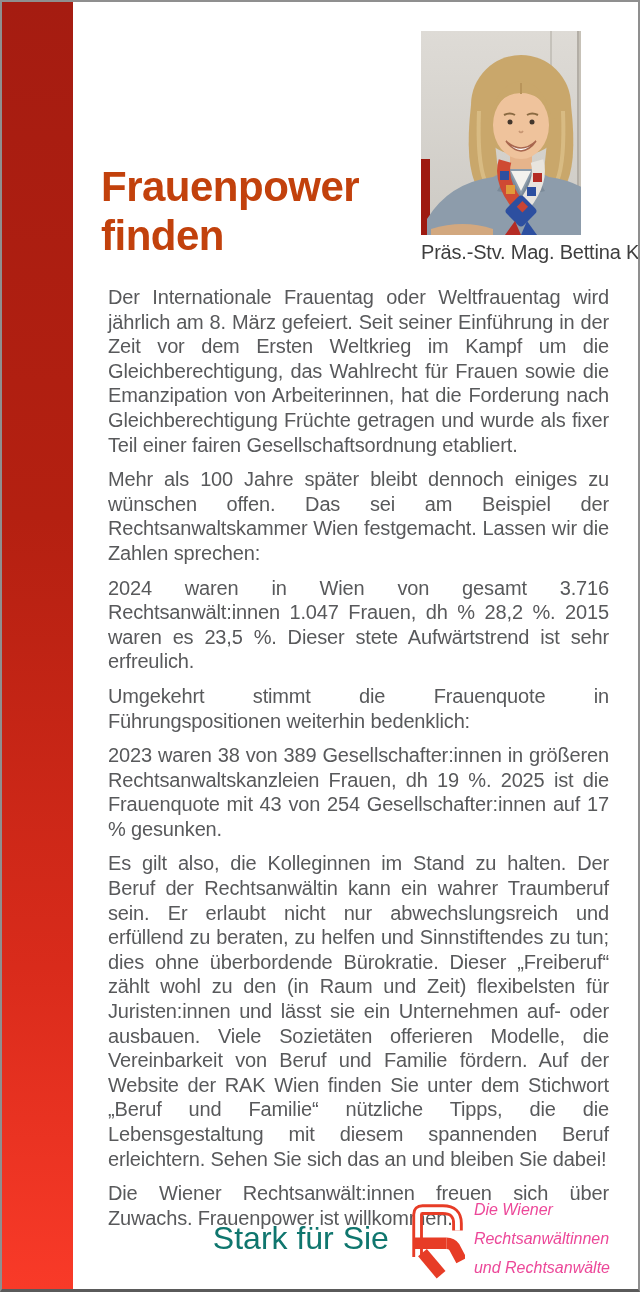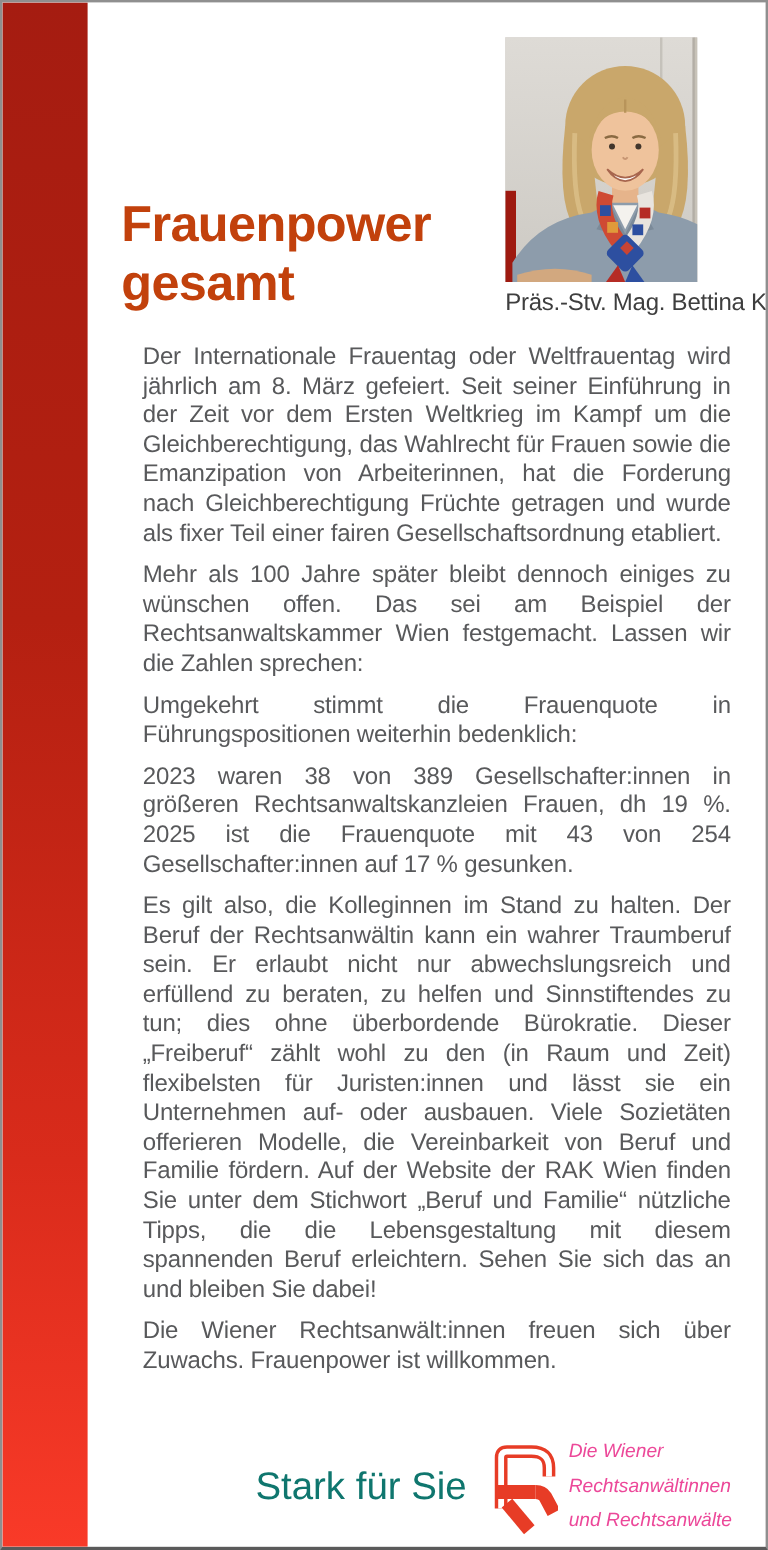--- a/index.html
+++ b/index.html
@@ -25,37 +25,37 @@
   .caption{
     position:absolute;left:419px;top:239px;width:200px;
     text-align:center;white-space:nowrap;
     font-size:20px;color:#3e3e3e;letter-spacing:-0.2px;
   }
   .article{
     position:absolute;left:100px;top:283px;width:507px;
     font-size:20px;line-height:24.6px;color:#58595b;
     text-align:justify;letter-spacing:-0.15px;
   }
-  .article p{margin:0 0 10px 17px;}
+  .article p{margin:0 0 10px 6px;}
   .footer{
     position:absolute;left:90px;right:28px;top:1189px;height:94px;
     display:flex;align-items:center;justify-content:flex-end;gap:9px;
   }
   .slogan{font-size:32px;color:#0f766e;margin-right:5px;}
   .org{font-size:16px;line-height:29px;color:#ec4899;font-style:italic;}
   .logo-box{width:62px;height:88px;flex:0 0 auto;}
 </style>
 </head>
 <body>
 
 <div class="page">
 
   <div class="stripe"></div>
 
-  <h1 class="title"><span>Frauenpower</span><br><span>gesamt</span></h1>
+  <h1 class="title"><span>Frauenpower</span><br><span>finden</span></h1>
 
   <figure class="photo">
     <svg width="200" height="204" viewBox="0 0 200 204">
       <defs>
         <linearGradient id="bgg" x1="0" y1="0" x2="0" y2="1">
           <stop offset="0" stop-color="#dedbd6"></stop>
           <stop offset="1" stop-color="#cdcac4"></stop>
         </linearGradient>
       </defs>
 
@@ -105,20 +105,21 @@
         </g>
       </g>
     </svg>
   </figure>
 
   <div class="caption">Präs.-Stv. Mag. Bettina Knötzl</div>
 
   <div class="article">
     <p>Der Internationale Frauentag oder Weltfrauentag wird jährlich am 8. März gefeiert. Seit seiner Einführung in der Zeit vor dem Ersten Weltkrieg im Kampf um die Gleichberechtigung, das Wahlrecht für Frauen sowie die Emanzipation von Arbeiterinnen, hat die Forderung nach Gleichberechtigung Früchte getragen und wurde als fixer Teil einer fairen Gesellschaftsordnung etabliert.</p>
     <p>Mehr als 100 Jahre später bleibt dennoch einiges zu wünschen offen. Das sei am Beispiel der Rechtsanwaltskammer Wien festgemacht. Lassen wir die Zahlen sprechen:</p>
+    <p>2024 waren in Wien von gesamt 3.716 Rechtsanwält:innen 1.047 Frauen, dh % 28,2 %. 2015 waren es 23,5 %. Dieser stete Aufwärtstrend ist sehr erfreulich.</p>
     <p>Umgekehrt stimmt die Frauenquote in Führungspositionen weiterhin bedenklich:</p>
     <p>2023 waren 38 von 389 Gesellschafter:innen in größeren Rechtsanwaltskanzleien Frauen, dh 19 %. 2025 ist die Frauenquote mit 43 von 254 Gesellschafter:innen auf 17 % gesunken.</p>
     <p>Es gilt also, die Kolleginnen im Stand zu halten. Der Beruf der Rechtsanwältin kann ein wahrer Traumberuf sein. Er erlaubt nicht nur abwechslungsreich und erfüllend zu beraten, zu helfen und Sinnstiftendes zu tun; dies ohne überbordende Bürokratie. Dieser „Freiberuf“ zählt wohl zu den (in Raum und Zeit) flexibelsten für Juristen:innen und lässt sie ein Unternehmen auf- oder ausbauen. Viele Sozietäten offerieren Modelle, die Vereinbarkeit von Beruf und Familie fördern. Auf der Website der RAK Wien finden Sie unter dem Stichwort „Beruf und Familie“ nützliche Tipps, die die Lebensgestaltung mit diesem spannenden Beruf erleichtern. Sehen Sie sich das an und bleiben Sie dabei!</p>
     <p>Die Wiener Rechtsanwält:innen freuen sich über Zuwachs. Frauenpower ist willkommen.</p>
   </div>
 
   <div class="footer">
     <span class="slogan">Stark für Sie</span>
     <span class="logo-box">
       <svg width="62" height="88" viewBox="0 0 70 95">

